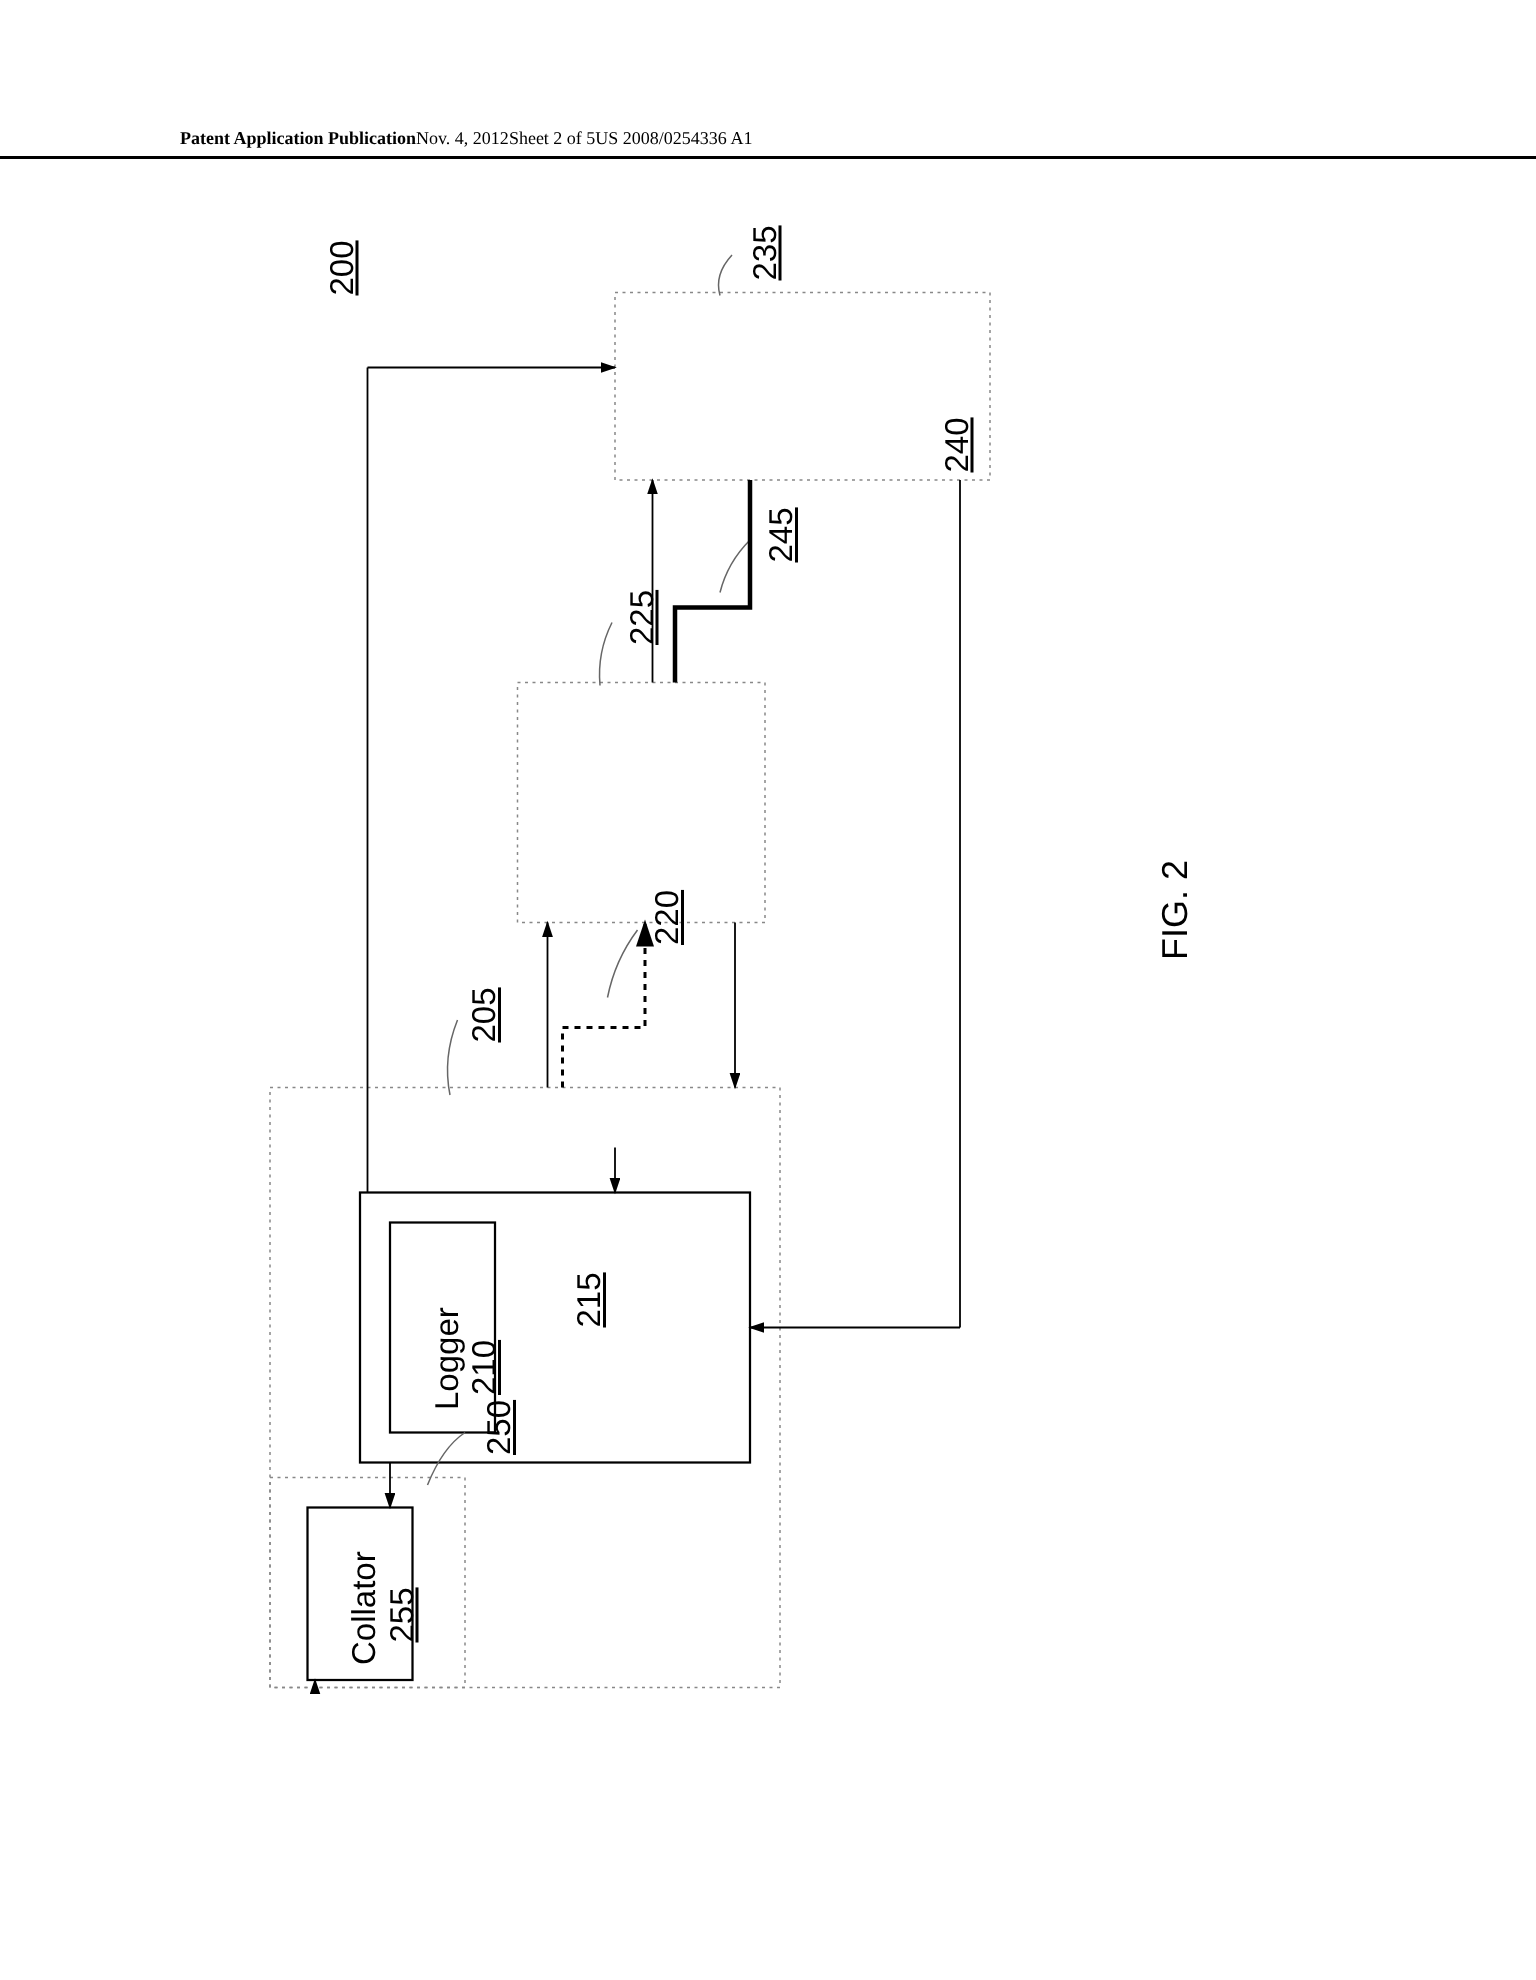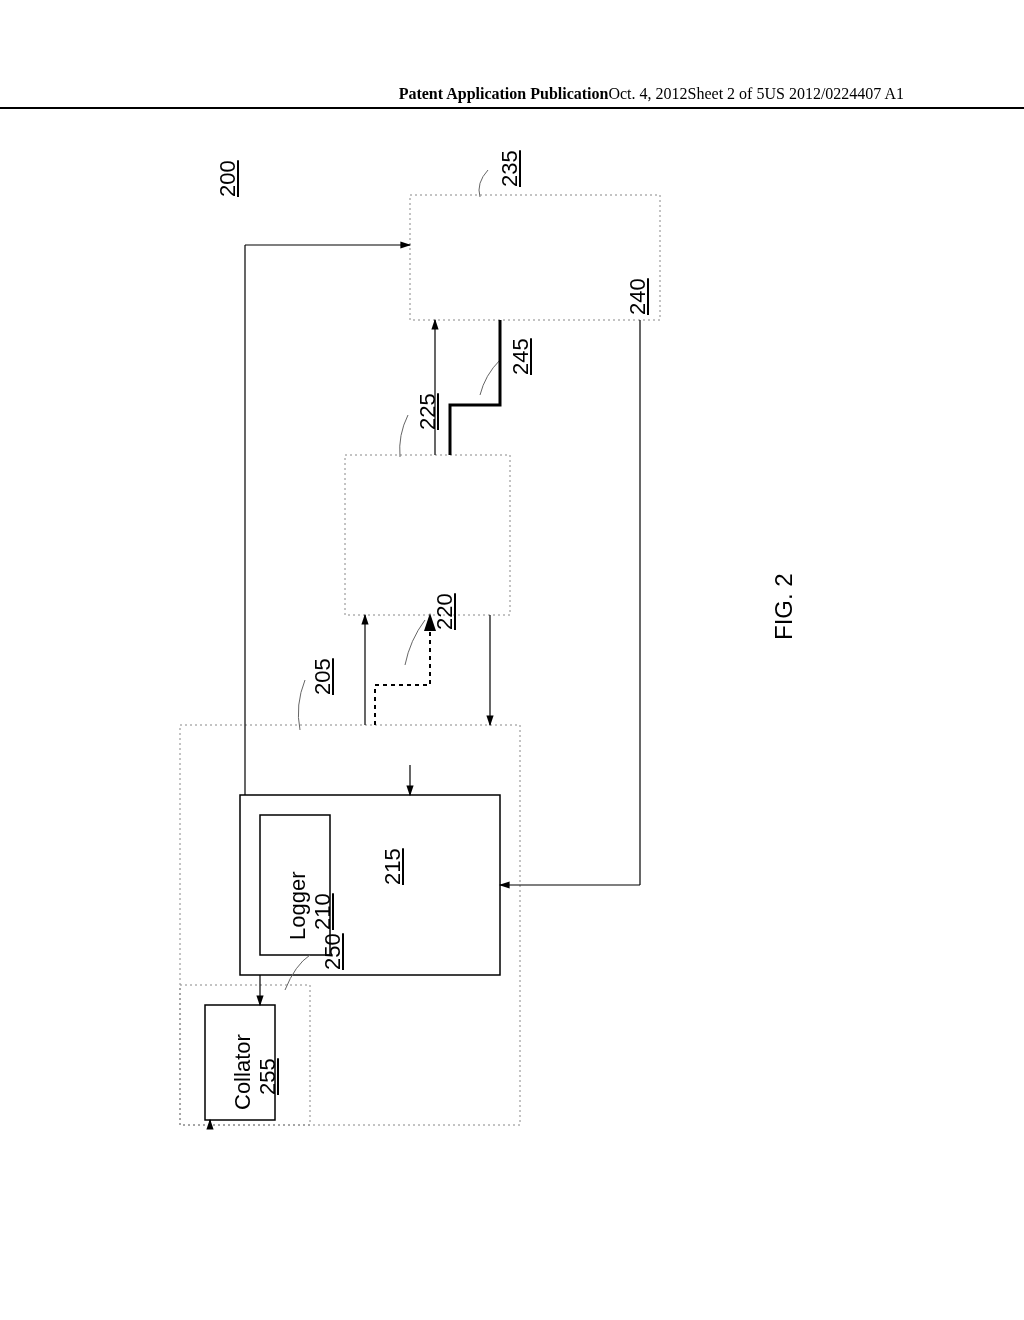--- a/index.html
+++ b/index.html
@@ -14,23 +14,23 @@
       position: absolute;
       top: 85px;
       left: 0;
       right: 0;
       padding: 0 120px;
       border-bottom: 2px solid #000;
       padding-bottom: 4px;
     }
     .header-row {
       display: flex;
-      justify-content: flex-end;
+      justify-content: flex-start;
       align-items: baseline;
-      font-size: 16px;
+      font-size: 12px;
     }
     .header-left { font-weight: bold; }
     .header-center { }
     .header-right { }
     .diagram-area {
       position: absolute;
       top: 165px;
       left: 150px;
       width: 580px;
       height: 970px;
@@ -63,23 +63,23 @@
       white-space: nowrap;
     }
     svg { position: absolute; top: 0; left: 0; }
   </style>
 </head>
 <body>
 
 <div class="page-header">
   <div class="header-row">
     <span class="header-left">Patent Application Publication</span>
-    <span class="header-center">Oct. 4, 2012</span>
+    <span class="header-center">Nov. 4, 2012</span>
     <span>Sheet 2 of 5</span>
-    <span class="header-right">US 2012/0224407 A1</span>
+    <span class="header-right">US 2008/0254336 A1</span>
   </div>
 </div>
 
 <div class="diagram-area">
 
   <svg width="580" height="970">
     <defs>
       <marker id="arrow" markerWidth="10" markerHeight="10" refX="8" refY="3" orient="auto">
         <path d="M0,0 L0,6 L9,3 z" fill="#000"></path>
       </marker>

